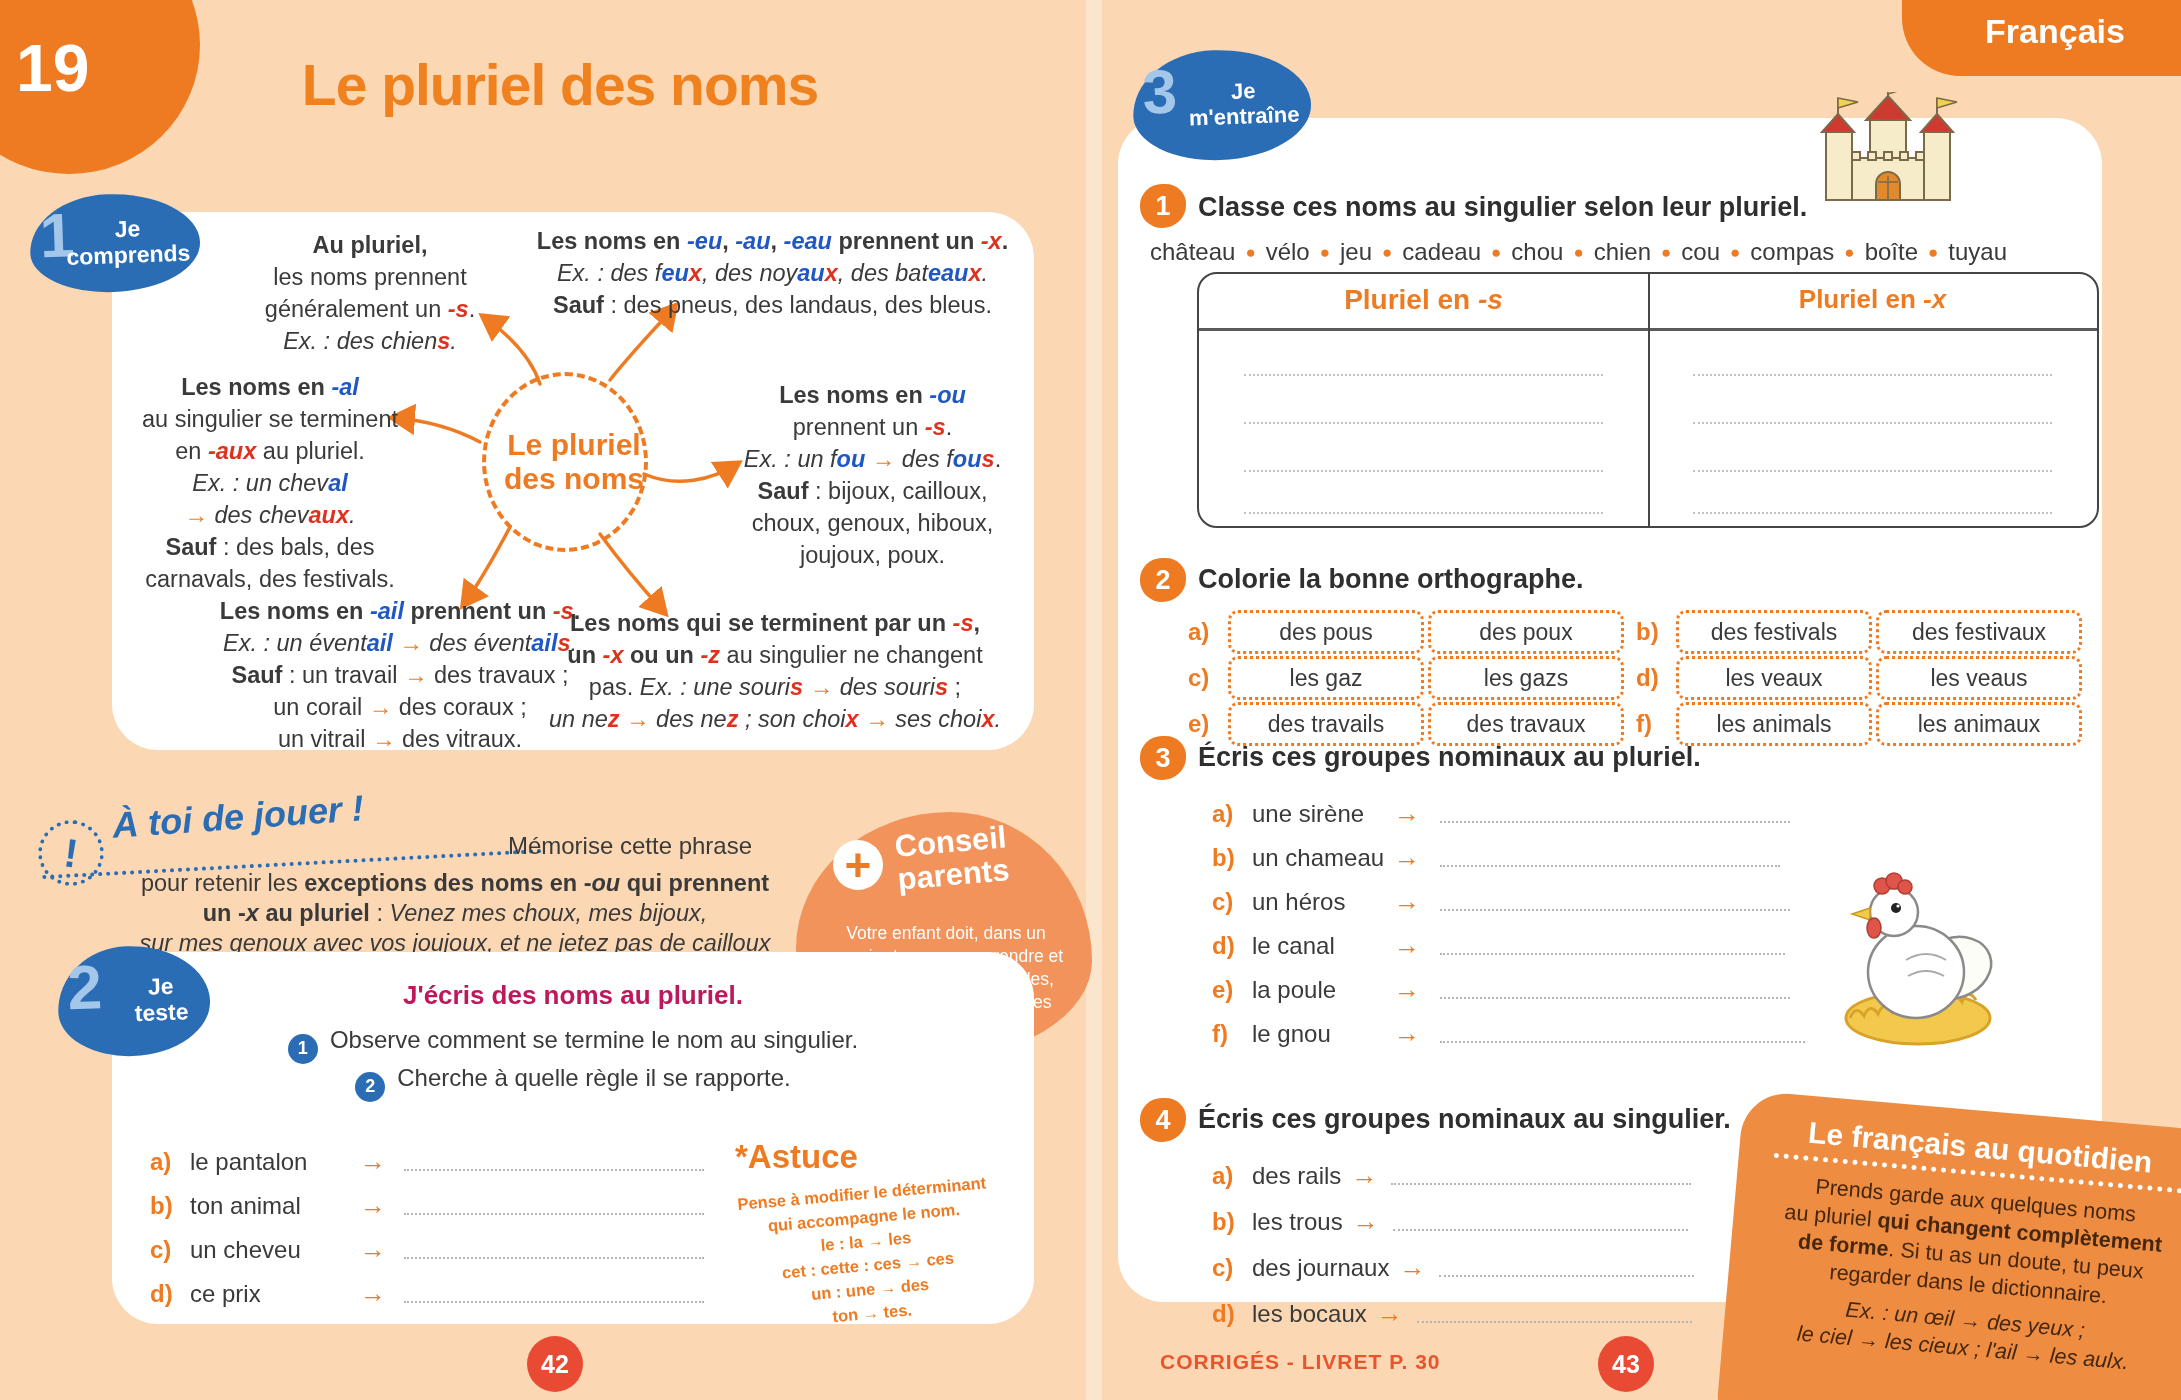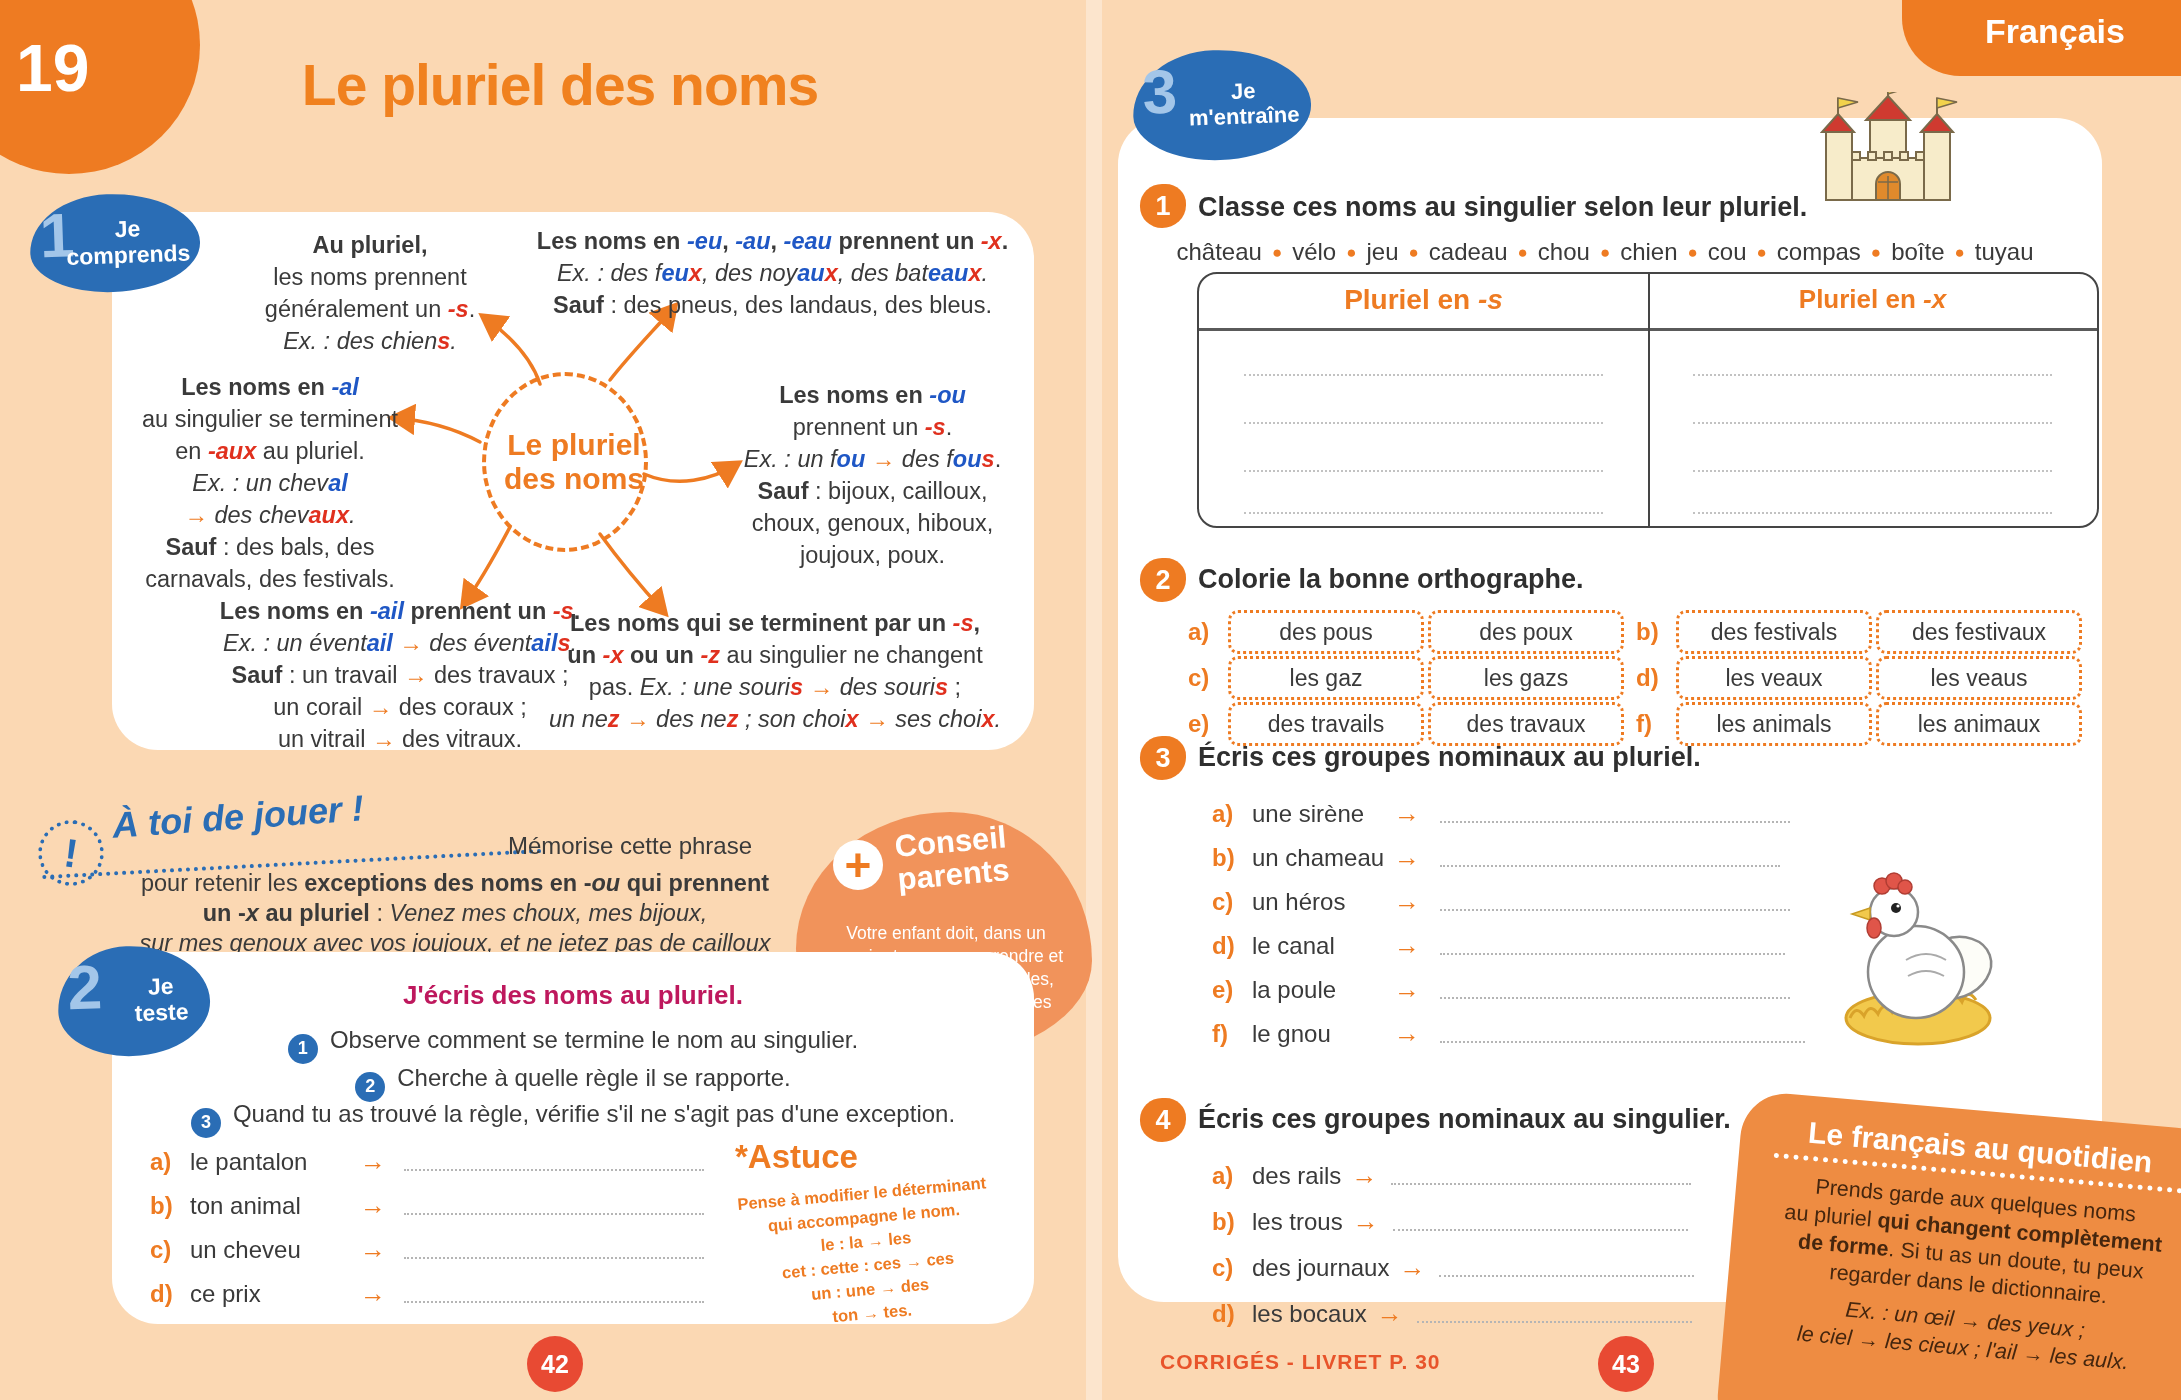--- a/index.html
+++ b/index.html
@@ -131,23 +131,20 @@
   </div>
 
   <div class="abs" style="left:112px;top:980px;width:922px;text-align:center;font-size:26px;font-weight:bold;color:#be185d;">J'écris des noms au pluriel.</div>
 
   <div class="abs" style="left:112px;top:1026px;width:922px;text-align:center;font-size:24px;color:#3a3a3a;">
     <span class="stepnum">1</span><span>Observe comment se termine le nom au singulier.</span>
   </div>
   <div class="abs" style="left:112px;top:1064px;width:922px;text-align:center;font-size:24px;color:#3a3a3a;">
     <span class="stepnum">2</span><span>Cherche à quelle règle il se rapporte.</span>
   </div>
-  <div class="abs" style="left:112px;top:1100px;width:922px;text-align:center;font-size:24px;color:#3a3a3a;">
-    <span class="stepnum">3</span><span>Quand tu as trouvé la règle, vérifie s'il ne s'agit pas d'une exception.</span>
-  </div>
 
   <div class="flexrow" style="left:150px;top:1146px;">
     <span class="itemlabel" style="width:40px;">a)</span>
     <span class="itemtext" style="width:170px;">le pantalon</span>
     <span class="arrow" style="width:44px;">→</span>
     <span class="dotline" style="width:300px;"></span>
   </div>
   <div class="flexrow" style="left:150px;top:1190px;">
     <span class="itemlabel" style="width:40px;">b)</span>
     <span class="itemtext" style="width:170px;">ton animal</span>
@@ -207,21 +204,21 @@
     <polygon points="119,6 139,10 119,16" fill="#f2d24c" stroke="#7a6a4a" stroke-width="1.5"></polygon>
     <line x1="70" y1="4" x2="70" y2="-8" stroke="#7a6a4a" stroke-width="2"></line>
     <polygon points="70,-8 90,-4 70,2" fill="#f2d24c" stroke="#7a6a4a" stroke-width="1.5"></polygon>
     <path d="M58 108 v-16 a12 12 0 0 1 24 0 v16 z" fill="#e08a2c" stroke="#7a6a4a" stroke-width="2"></path>
     <path d="M60 90 h20 M70 84 v24" stroke="#7a6a4a" stroke-width="1.5" fill="none"></path>
   </svg>
 
   <div class="exnum" style="left:1140px;top:184px;">1</div>
   <div class="extitle" style="left:1198px;top:192px;">Classe ces noms au singulier selon leur pluriel.</div>
 
-  <div class="abs" style="left:1150px;top:238px;width:910px;text-align:center;font-size:24px;color:#3a3a3a;">
+  <div class="abs" style="left:1150px;top:238px;width:910px;font-size:24px;color:#3a3a3a;">
     <span>château</span><span style="color:#ee7b22;margin:0 10px;font-size:17px;vertical-align:2px;">●</span><span>vélo</span><span style="color:#ee7b22;margin:0 10px;font-size:17px;vertical-align:2px;">●</span><span>jeu</span><span style="color:#ee7b22;margin:0 10px;font-size:17px;vertical-align:2px;">●</span><span>cadeau</span><span style="color:#ee7b22;margin:0 10px;font-size:17px;vertical-align:2px;">●</span><span>chou</span><span style="color:#ee7b22;margin:0 10px;font-size:17px;vertical-align:2px;">●</span><span>chien</span><span style="color:#ee7b22;margin:0 10px;font-size:17px;vertical-align:2px;">●</span><span>cou</span><span style="color:#ee7b22;margin:0 10px;font-size:17px;vertical-align:2px;">●</span><span>compas</span><span style="color:#ee7b22;margin:0 10px;font-size:17px;vertical-align:2px;">●</span><span>boîte</span><span style="color:#ee7b22;margin:0 10px;font-size:17px;vertical-align:2px;">●</span><span>tuyau</span>
   </div>
 
   <div class="abs" style="left:1197px;top:272px;width:898px;height:252px;border:2.5px solid #454545;border-radius:20px;background:#fff;">
     <div style="position:absolute;left:0;top:54px;width:100%;border-bottom:3px solid #5a5a5a;"></div>
     <div style="position:absolute;left:50%;top:0;height:100%;border-left:2.5px solid #454545;"></div>
     <div style="position:absolute;left:0;top:10px;width:50%;text-align:center;font-size:28px;color:#ee7b22;"><span class="b">Pluriel en </span><span class="b i">-s</span></div>
     <div style="position:absolute;left:50%;top:10px;width:50%;text-align:center;font-size:26px;color:#ee7b22;"><span class="b">Pluriel en </span><span class="b i">-x</span></div>
     <div class="tbl-dot" style="left:5%;top:100px;width:40%;"></div>
     <div class="tbl-dot" style="left:55%;top:100px;width:40%;"></div>

